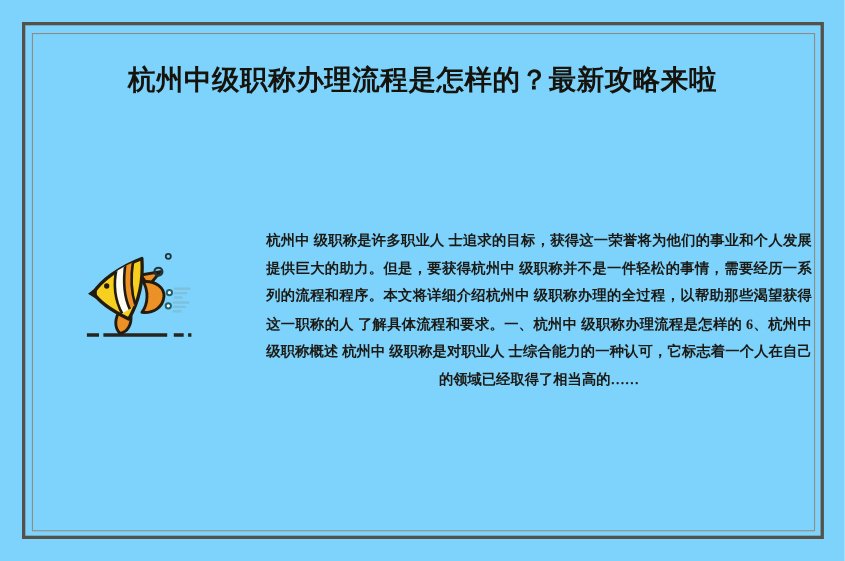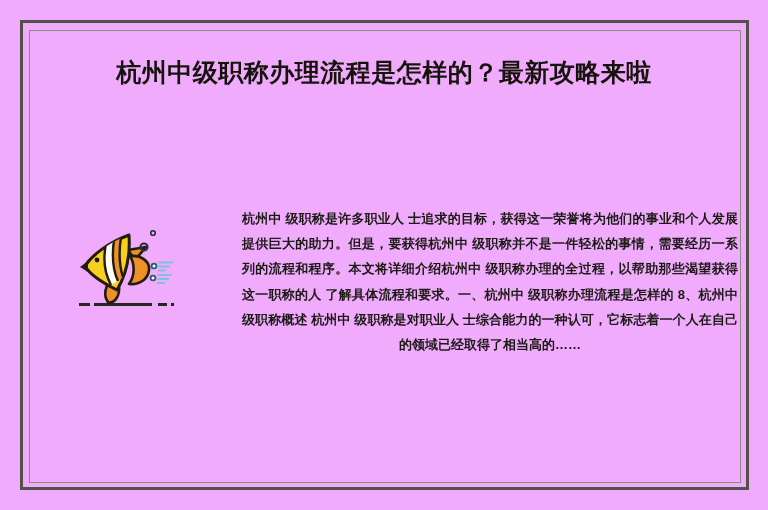--- a/index.html
+++ b/index.html
@@ -1,22 +1,22 @@
 <!DOCTYPE html>
 <html><head>
 <meta charset="utf-8">
 <style>
   * { margin: 0; padding: 0; box-sizing: border-box; }
   html, body { width: 768px; height: 510px; }
   .page {
     position: relative;
     width: 768px;
     height: 510px;
-    background: #f0abfc;
-    font-family: Liberation Sans, sans-serif;
+    background: #7dd3fc;
+    font-family: Liberation Serif, serif;
     overflow: hidden;
   }
   .outer-frame {
     position: absolute;
     left: 20px; top: 20px;
     width: 729px; height: 470px;
     border: 3px solid #53514A;
   }
   .inner-frame {
     position: absolute;
@@ -100,15 +100,15 @@
       <line x1="87" y1="68.5" x2="97" y2="68.5" stroke="#7FC0DC" stroke-width="2.2" stroke-linecap="round"></line>
       <line x1="87" y1="72.5" x2="93" y2="72.5" stroke="#7FC0DC" stroke-width="2.2" stroke-linecap="round"></line>
 
       <circle cx="81" cy="80" r="2.4" fill="#FDFCF5" stroke="#23606F" stroke-width="1.8"></circle>
       <line x1="86" y1="77" x2="99" y2="77" stroke="#7FC0DC" stroke-width="2.2" stroke-linecap="round"></line>
       <line x1="86" y1="81" x2="96" y2="81" stroke="#7FC0DC" stroke-width="2.2" stroke-linecap="round"></line>
       <line x1="86" y1="85" x2="92" y2="85" stroke="#7FC0DC" stroke-width="2.2" stroke-linecap="round"></line>
     </svg>
   </div>
 
-  <p class="body-text">杭州中 级职称是许多职业人 士追求的目标，获得这一荣誉将为他们的事业和个人发展提供巨大的助力。但是，要获得杭州中 级职称并不是一件轻松的事情，需要经历一系列的流程和程序。本文将详细介绍杭州中 级职称办理的全过程，以帮助那些渴望获得这一职称的人 了解具体流程和要求。一、杭州中 级职称办理流程是怎样的 8、杭州中 级职称概述 杭州中 级职称是对职业人 士综合能力的一种认可，它标志着一个人在自己的领域已经取得了相当高的……</p>
+  <p class="body-text">杭州中 级职称是许多职业人 士追求的目标，获得这一荣誉将为他们的事业和个人发展提供巨大的助力。但是，要获得杭州中 级职称并不是一件轻松的事情，需要经历一系列的流程和程序。本文将详细介绍杭州中 级职称办理的全过程，以帮助那些渴望获得这一职称的人 了解具体流程和要求。一、杭州中 级职称办理流程是怎样的 6、杭州中 级职称概述 杭州中 级职称是对职业人 士综合能力的一种认可，它标志着一个人在自己的领域已经取得了相当高的……</p>
 
 </div>
 
 </body></html>

